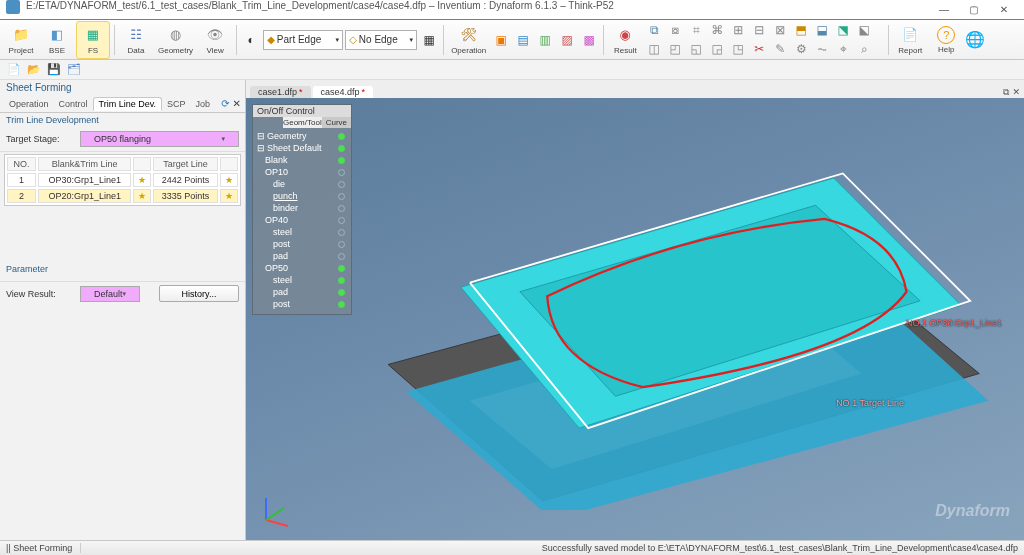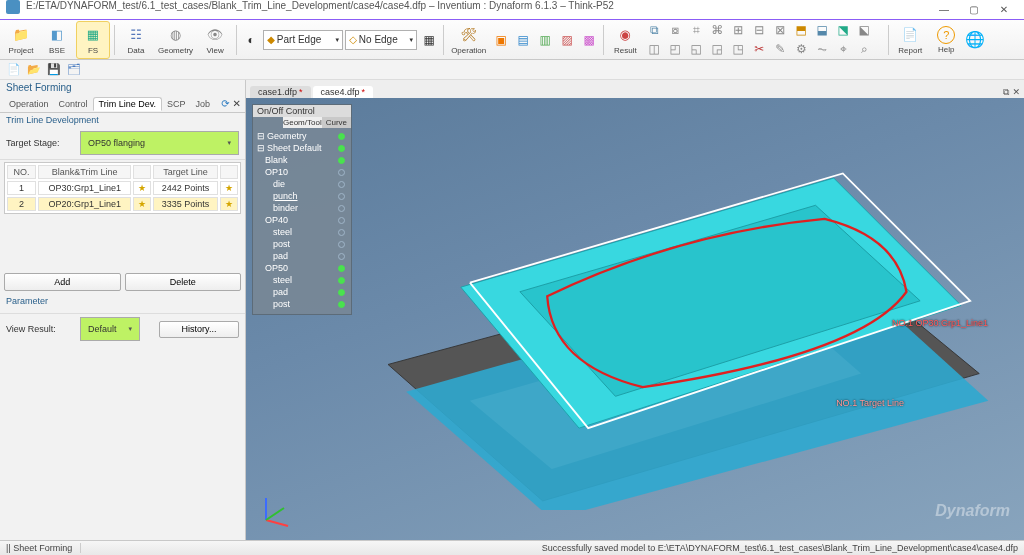--- a/index.html
+++ b/index.html
@@ -28,21 +28,21 @@
 .lp-title { padding: 2px 6px; color: #295f8a; font-weight: 500; }
 .lp-tabs { display: flex; align-items: center; border-bottom: 1px solid #c8c8c8; padding: 0 4px; height: 18px; position: relative; }
 .lp-tab { padding: 1px 5px; font-size: 9px; color: #555; }
 .lp-tab.active { background: #fff; border: 1px solid #c8c8c8; border-bottom: 1px solid #fff; border-radius: 3px 3px 0 0; color: #000; }
 .lp-tabx { margin-left: auto; display: flex; gap: 3px; color: #444; }
 
 .lp-section { padding: 3px 6px; border-bottom: 1px solid #ddd; }
 .lp-label { color: #295f8a; padding: 2px 6px; font-size: 9px; }
 .row { display: flex; align-items: center; gap: 4px; padding: 1px 0; }
 .row label { width: 70px; font-size: 9px; color: #333; }
-.dropdown { flex: 1; height: 24px; border: 1px solid #aaa; background: #bef264; font-size: 9px; padding: 0 7px; display: flex; align-items: center; justify-content: space-between; }
+.dropdown { flex: 1; height: 16px; border: 1px solid #aaa; background: #f0abfc; font-size: 9px; padding: 0 13px; display: flex; align-items: center; justify-content: space-between; }
 .dropdown .arr { font-size: 7px; color: #555; }
 
 .tbl { border: 1px solid #c8c8c8; background: #fff; margin: 2px 4px; }
 .tbl th, .tbl td { border: 1px solid #e0e0e0; font-size: 9px; padding: 1px 4px; text-align: center; }
 .tbl th { background: #f6f6f6; font-weight: normal; color: #555; }
 .tbl tr.sel td { background: #fff4c2; }
 .starico { color: #d4a500; font-size: 9px; }
 
 .btnrow { display: flex; gap: 4px; padding: 3px 4px; }
 .btnrow button { flex: 1; height: 18px; font-size: 9px; border: 1px solid #aaa; background: linear-gradient(#fff,#eee); border-radius: 2px; }
@@ -236,24 +236,20 @@
       <tr class="sel">
         <td>2</td>
         <td>OP20:Grp1_Line1</td>
         <td><span class="starico">★</span></td>
         <td>3335 Points</td>
         <td><span class="starico">★</span></td>
       </tr>
     </tbody>
       </table>
     <div style="flex:0 0 54px"></div>
-    <div class="btnrow">
-      <button>Add</button>
-      <button>Delete</button>
-    </div>
     <div class="lp-label">Parameter</div>
     <div style="height:6px;border-bottom:1px solid #ddd"></div>
     <div class="row" style="padding:3px 6px">
       <label>View Result:</label>
       <div class="dropdown" style="flex:0 0 60px">
           <span>Default</span>
           <span class="arr">▾</span>
         </div>
       <div style="flex:1"></div>
       <button style="width:80px;height:17px;font-size:9px;border:1px solid #aaa;background:linear-gradient(#fff,#eee);border-radius:2px">History...</button>
@@ -352,21 +348,21 @@
 
           <polygon points="120,175 530,55 670,195 250,330" fill="#38d8e0" stroke="#1aa0a8" stroke-width="1"></polygon>
 
           <polygon points="185,180 510,85 625,190 290,295" fill="#28c4cc" stroke="#1a9aa2"></polygon>
 
           <polyline points="130,170 540,50 680,190 260,330 130,170" fill="none" stroke="#fff" stroke-width="2"></polyline>
 
           <path d="M 215 185 Q 360 115 520 100 Q 600 120 610 180 Q 560 250 320 285 Q 220 260 215 185 Z" fill="none" stroke="#e02020" stroke-width="2.5"></path>
         </svg>
       </div>
-      <div class="annot" style="right:36px;top:220px">NO.1 OP30:Grp1_Line1</div>
+      <div class="annot" style="right:22px;top:220px">NO.1 OP30:Grp1_Line1</div>
       <div class="annot" style="right:120px;top:300px;color:#ff9a9a">NO.1 Target Line</div>
 
       <svg class="axis" viewBox="0 0 40 40">
         <line x1="10" y1="30" x2="10" y2="8" stroke="#3c6cff" stroke-width="2"></line>
         <line x1="10" y1="30" x2="32" y2="36" stroke="#ff4040" stroke-width="2"></line>
         <line x1="10" y1="30" x2="28" y2="18" stroke="#30c030" stroke-width="2"></line>
       </svg>
       <div class="brand">Dynaform</div>
     </div>
   </div>

